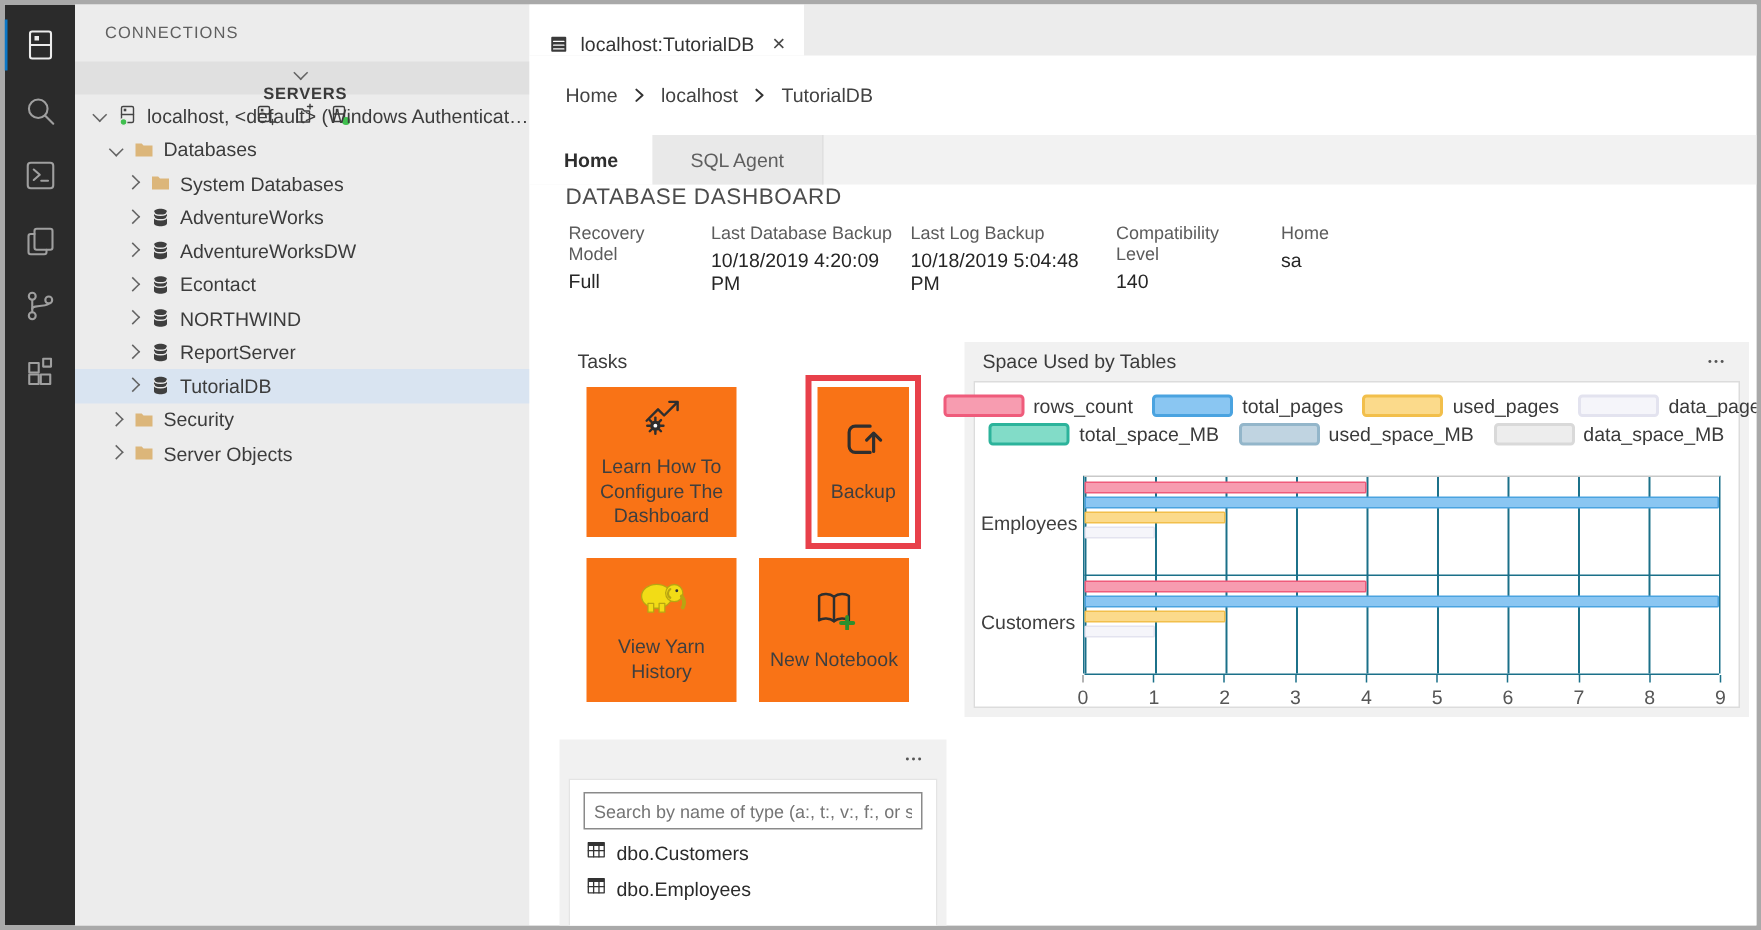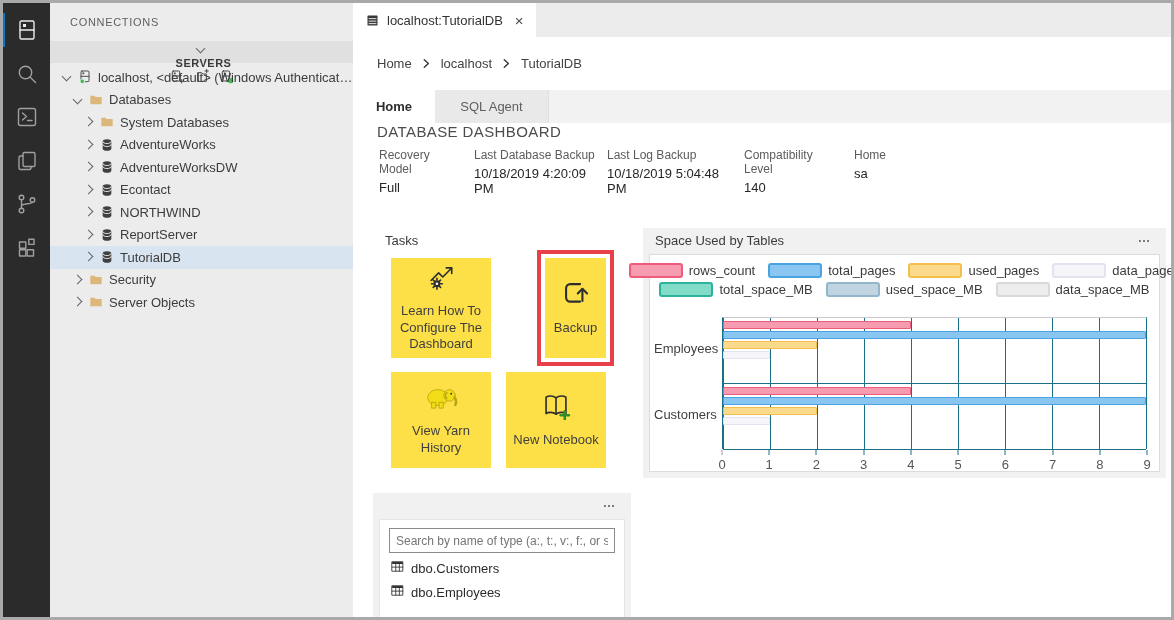--- a/index.html
+++ b/index.html
@@ -32,21 +32,21 @@
   .tree-label { overflow:hidden; text-overflow:ellipsis; }
   .chev { width:16px; height:16px; flex:0 0 16px; position:relative; margin-right:3px; }
   .chev::before { content:''; position:absolute; left:5px; top:4px; width:6px; height:6px;
                   border-right:1.5px solid #646464; border-bottom:1.5px solid #646464; }
   .chev.right::before { transform:rotate(-45deg); }
   .chev.down::before  { transform:rotate(45deg); }
 
   
   .editor { position:absolute; left:350px; top:0; right:0; bottom:0; background:#fff; }
   .tabstrip { height:34px; background:#ececec; display:flex; }
-  .tab { display:flex; align-items:center; background:#fff; padding:0 12px; height:34px;
+  .tab { display:flex; align-items:flex-end; background:#fff; padding:0 12px; height:34px;
          font-size:13px; color:#333; cursor:pointer; }
   .tab .icon { margin-right:7px; display:flex; }
   .tab .icon svg { width:15px; height:15px; }
   .tab-close { margin-left:12px; font-size:15px; color:#4a4a4a; line-height:1; cursor:pointer; }
   .breadcrumb { height:53px; display:flex; align-items:center; padding-left:24px; gap:10px; font-size:13px; color:#424242; }
   .crumb { cursor:pointer; }
   .crumb-sep { display:flex; color:#333; }
   .crumb-sep svg { width:9px; height:13px; }
   .pagetabs { height:33px; background:#f2f2f2; display:flex; }
   .pagetab { display:flex; align-items:center; justify-content:center; font-size:13px; cursor:pointer; }
@@ -64,21 +64,21 @@
   .panel-header { height:25px; display:flex; align-items:center; padding:0 12px; font-size:13px; color:#3b3b3b; }
   .panel-header .spacer { flex:1; }
   .ellipsis { display:flex; cursor:pointer; }
   .ellipsis svg { width:20px; height:14px; }
   .panel-body { position:absolute; left:6px; right:6px; top:26px; bottom:6px; background:#fff; border:1px solid #dcdcdc; }
 
   
   .panel.tasks { background:#fff; }
   .task-grid { position:absolute; left:18px; top:30px; display:grid;
                grid-template-columns:100px 100px; grid-template-rows:100px 96px; gap:14px 15px; }
-  .task-btn { width:100%; height:100%; background:#fde047; border:none; display:flex; flex-direction:column;
+  .task-btn { width:100%; height:100%; background:#f97316; border:none; display:flex; flex-direction:column;
               align-items:center; justify-content:center; gap:7px; font-size:13px; color:#3f3f3f;
               text-align:center; line-height:1.3; padding:6px; cursor:pointer; font-family:inherit; }
   .task-btn .icon svg { width:34px; height:28px; color:#2e2e2e; }
   .hl-wrap { position:relative;margin-left:39px; }
   .hl-box { position:absolute; left:-8px; top:-8px; right:-8px; bottom:-8px; border:4px solid #e8404a; pointer-events:none; }
 
   
   .search-input { display:block; margin:8px 9px 3px 9px; width:calc(100% - 18px); height:25px;
                   border:1px solid #8a8a8a; font-size:12px; padding:0 6px; color:#333; font-family:inherit; background:#fff; }
   .search-input::placeholder { color:#757575; opacity:1; }

